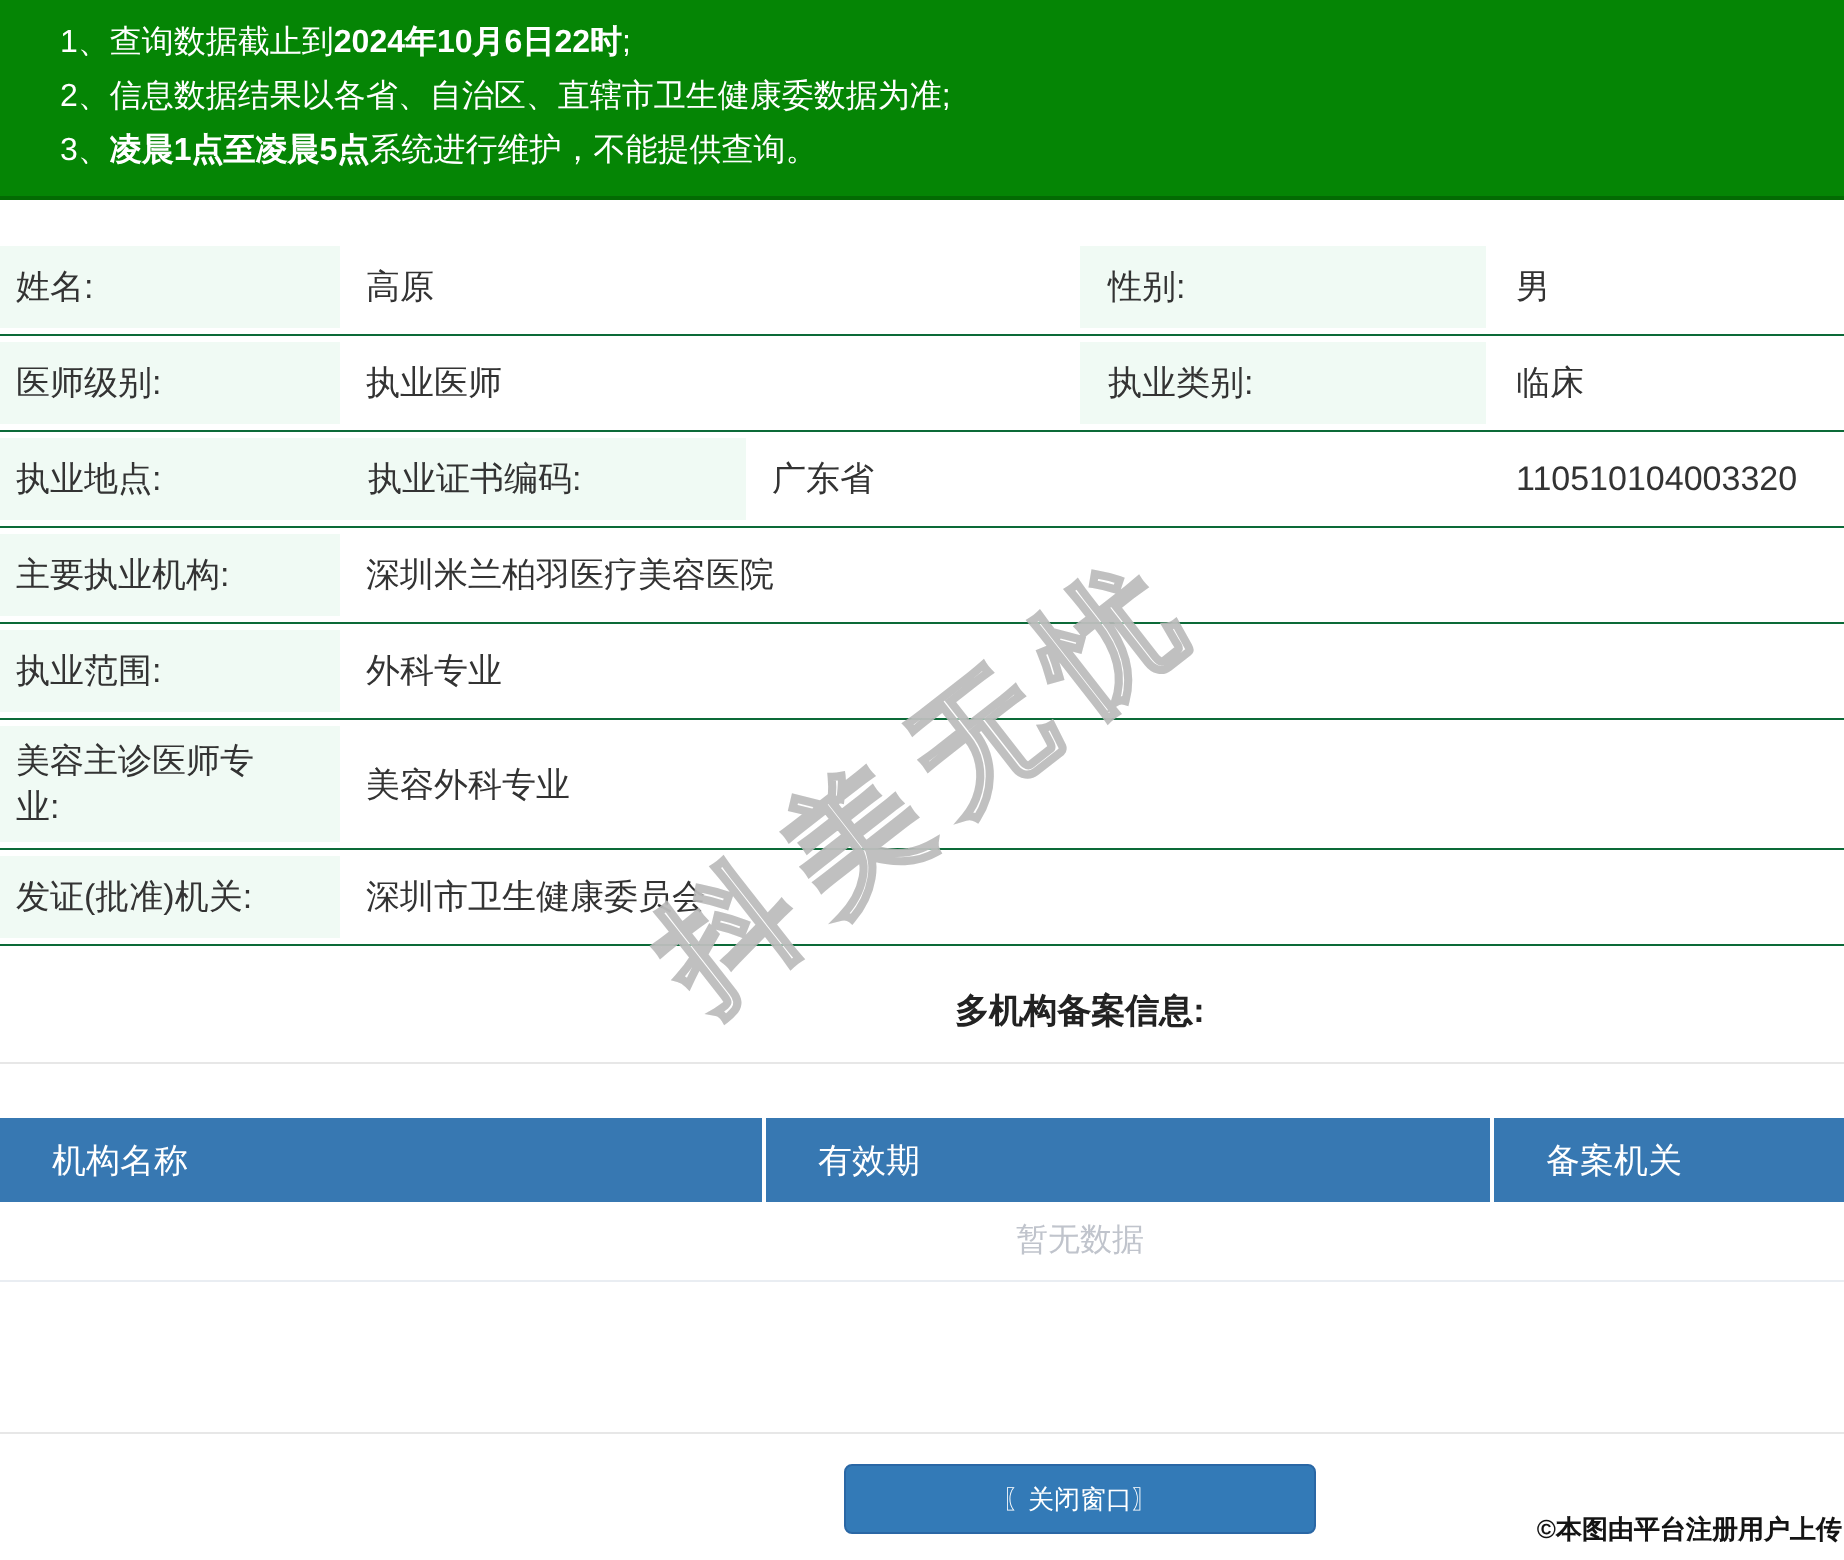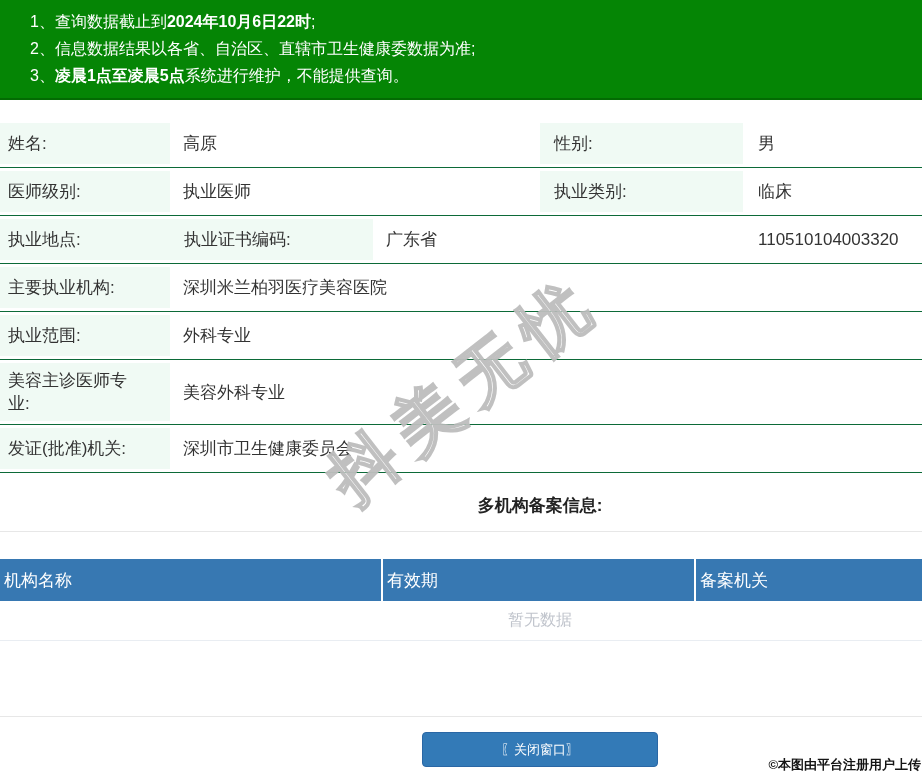--- a/index.html
+++ b/index.html
@@ -25,23 +25,23 @@
   .v1.span { flex:1; }
   .l2 { width:203px; padding-left:14px; }
   .v2 { flex:1; padding-left:15px; }
 
   
   .section-title { margin-top:21px; text-align:center; font-size:17px; font-weight:bold; color:#222; }
   .divider { border-bottom:1px solid #e7e7e7; }
   .divider.title-div { margin-top:14px; }
   .filing-table { margin-top:27px; }
   .filing-header { display:flex; background:#3778b2; height:42px; }
-  .fh-cell { display:flex; align-items:center; color:#fff; font-size:17px; padding-left:4px; }
+  .fh-cell { display:flex; align-items:center; color:#fff; font-size:17px; padding-left:26px; }
   .fh-1 { width:383px; border-right:2px solid #fff; }
-  .fh-2 { width:313px; border-right:2px solid #fff; }
+  .fh-2 { width:364px; border-right:2px solid #fff; }
   .fh-3 { flex:1; }
   .empty-row { height:40px; display:flex; align-items:center; justify-content:center;
                border-bottom:1px solid #e9edf2; color:#c0c4cc; font-size:16px; }
 
   
   .spacer { height:75px; }
   .footer { padding-top:15px; display:flex; justify-content:center; }
   .close-btn { width:236px; height:35px; background:#337ab7; border:1px solid #2a67a5;
                border-radius:4px; color:#fff; font-size:13px;
                font-family:"Liberation Sans","DejaVu Sans",sans-serif; cursor:pointer; }

